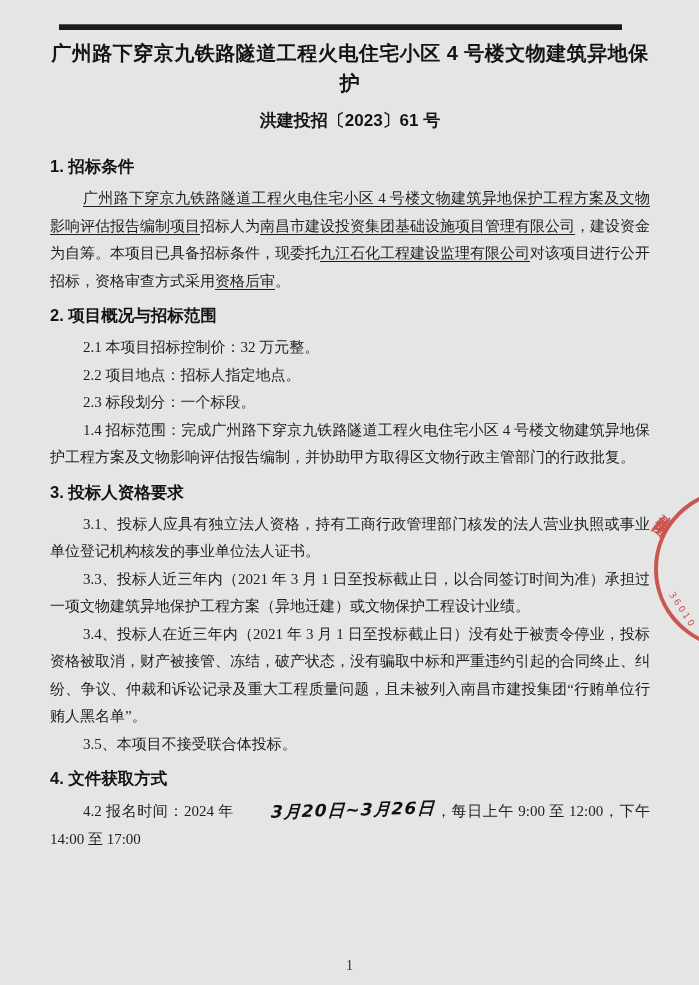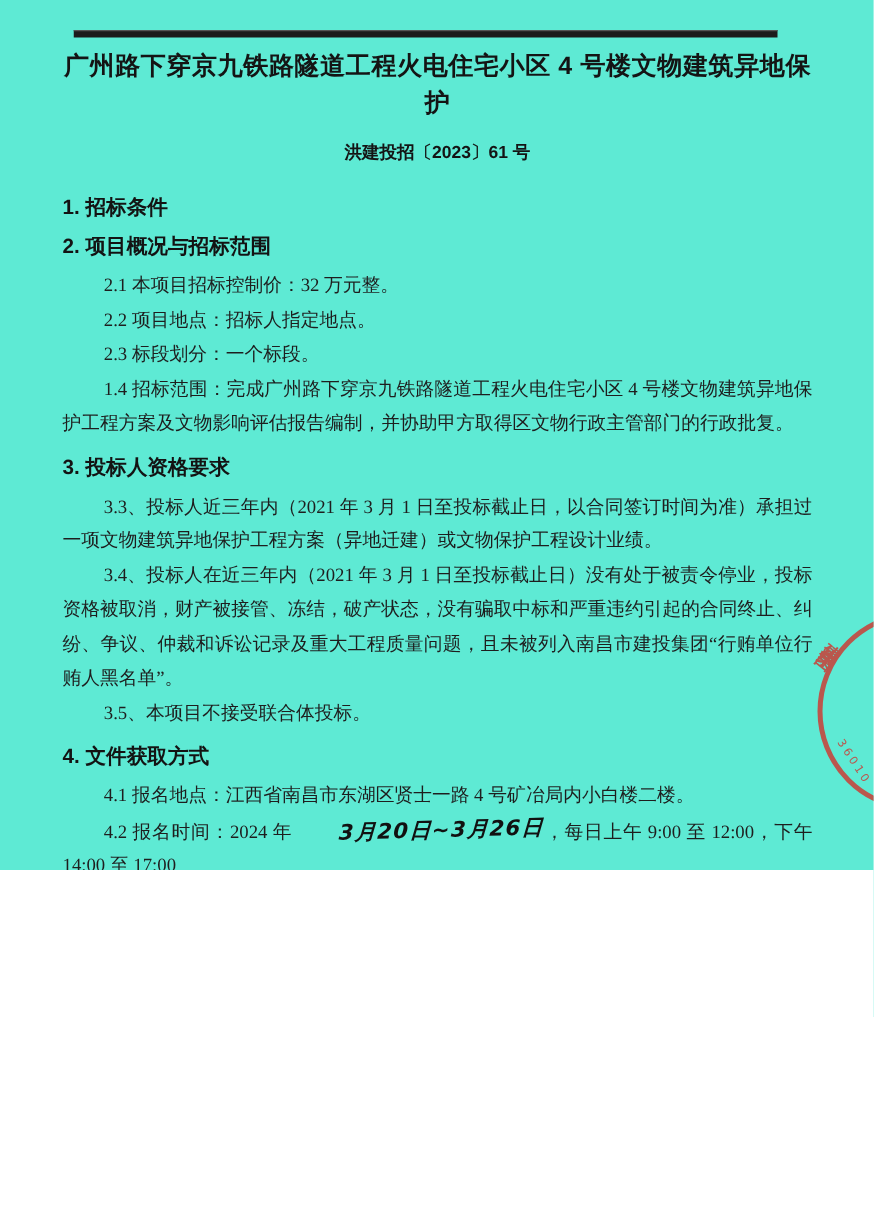--- a/index.html
+++ b/index.html
@@ -3,23 +3,23 @@
 <meta charset="utf-8">
 <style>
   html, body {
     margin: 0;
     padding: 0;
     background: #ffffff;
   }
   .page {
     position: relative;
     width: 699px;
-    height: 696px;
+    height: 985px;
     margin: 0 auto;
-    background: #5eead4;
+    background: #e5e5e5;
     overflow: hidden;
     color: #1b1b1b;
     font-family: "Liberation Serif", "DejaVu Serif", serif;
   }
   
   .top-rule {
     position: absolute;
     left: 59px;
     top: 24px;
     width: 563px;
@@ -38,21 +38,21 @@
     font-size: 20px;
     line-height: 30px;
     letter-spacing: 0.5px;
     color: #141414;
   }
   .doc-number {
     margin: 7px 0 0 0;
     text-align: center;
     font-family: "Liberation Sans", "DejaVu Sans", sans-serif;
     font-weight: 700;
-    font-size: 14px;
+    font-size: 17px;
     line-height: 28px;
     color: #141414;
   }
   .sec-heading {
     margin: 9px 0 8px 0;
     font-family: "Liberation Sans", "DejaVu Sans", sans-serif;
     font-weight: 700;
     font-size: 16.5px;
     line-height: 22px;
     color: #131313;
@@ -133,34 +133,35 @@
 <div class="page">
 
   <div class="top-rule"></div>
 
   <div class="content">
 
     <h1 class="title">广州路下穿京九铁路隧道工程火电住宅小区 4 号楼文物建筑异地保护</h1>
     <div class="doc-number">洪建投招〔2023〕61 号</div>
 
     <h2 class="sec-heading first">1. 招标条件</h2>
+    <p class="body-text"><span class="u">广州路下穿京九铁路隧道工程火电住宅小区 4 号楼文物建筑异地保护工程方案及文物影响评估报告编制项目</span><span>招标人为</span><span class="u">南昌市建设投资集团基础设施项目管理有限公司</span><span>，建设资金为自筹。本项目已具备招标条件，现委托</span><span class="u">九江石化工程建设监理有限公司</span><span>对该项目进行公开招标，资格审查方式采用</span><span class="u">资格后审</span><span>。</span></p>
 
     <h2 class="sec-heading">2. 项目概况与招标范围</h2>
     <p class="body-text">2.1 本项目招标控制价：32 万元整。</p>
     <p class="body-text">2.2 项目地点：招标人指定地点。</p>
     <p class="body-text">2.3 标段划分：一个标段。</p>
     <p class="body-text">1.4 招标范围：完成广州路下穿京九铁路隧道工程火电住宅小区 4 号楼文物建筑异地保护工程方案及文物影响评估报告编制，并协助甲方取得区文物行政主管部门的行政批复。</p>
 
     <h2 class="sec-heading">3. 投标人资格要求</h2>
+    <p class="body-text">3.1、投标人应具有独立法人资格，持有工商行政管理部门核发的法人营业执照或事业单位登记机构核发的事业单位法人证书。</p>
     <p class="body-text">3.3、投标人近三年内（2021 年 3 月 1 日至投标截止日，以合同签订时间为准）承担过一项文物建筑异地保护工程方案（异地迁建）或文物保护工程设计业绩。</p>
     <p class="body-text">3.4、投标人在近三年内（2021 年 3 月 1 日至投标截止日）没有处于被责令停业，投标资格被取消，财产被接管、冻结，破产状态，没有骗取中标和严重违约引起的合同终止、纠纷、争议、仲裁和诉讼记录及重大工程质量问题，且未被列入南昌市建投集团“行贿单位行贿人黑名单”。</p>
     <p class="body-text">3.5、本项目不接受联合体投标。</p>
 
     <h2 class="sec-heading">4. 文件获取方式</h2>
-    <p class="body-text">4.1 报名地点：江西省南昌市东湖区贤士一路 4 号矿冶局内小白楼二楼。</p>
     <p class="body-text"><span>4.2 报名时间：2024 年 </span><span class="hand">3月20日~3月26日</span><span>，每日上午 9:00 至 12:00，下午 14:00 至 17:00</span></p>
 
   </div>
 
   <div class="seal">
     <div class="seal-glyphs">建投集团</div>
     <div class="seal-digits">36010</div>
   </div>
 
   <div class="page-number">1</div>

